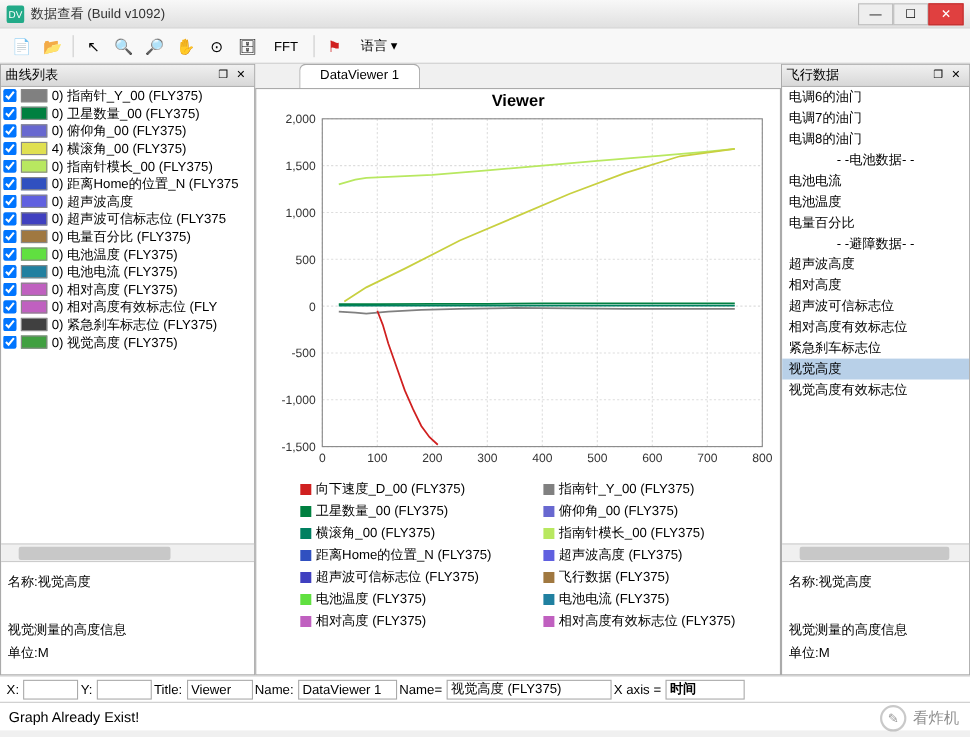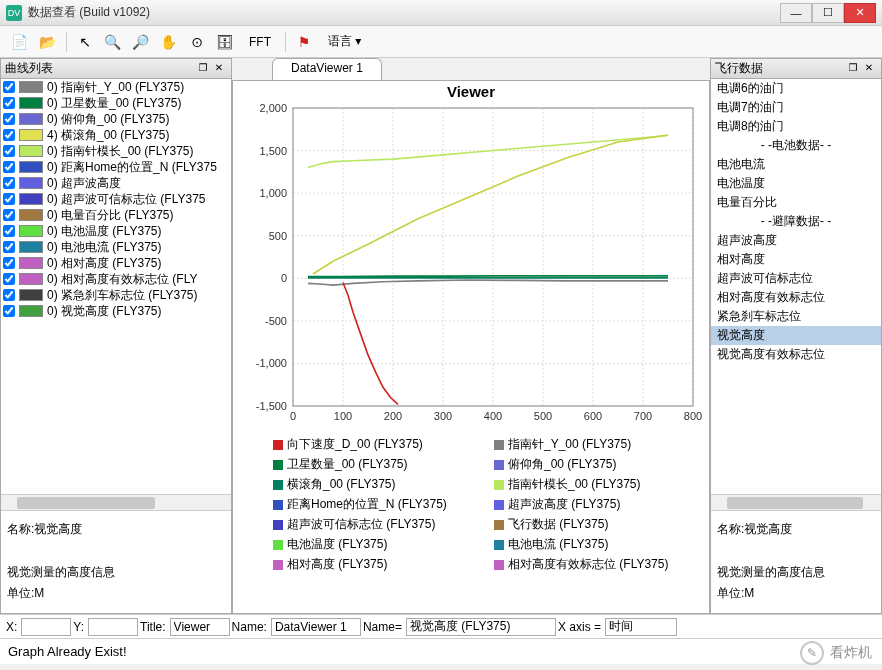--- a/index.html
+++ b/index.html
@@ -329,21 +329,21 @@
     <input style="width: 50px;" value="">
   <label>Y:</label>
     <input style="width: 50px;" value="">
   <label>Title:</label>
     <input style="width: 60px;" value="Viewer">
   <label>Name:</label>
     <input style="width: 90px;" value="DataViewer 1">
   <label>Name=</label>
     <input style="width: 150px;" value="视觉高度 (FLY375)">
   <label>X axis =</label>
-    <input style="width: 72px;" value="时间">
+    <input style="width: 72px; font-weight: bold;" value="时间">
 </div>
 
 <div class="msg-bar">
   <span>Graph Already Exist!</span>
   <div class="watermark">
     <div class="wm-circle">✎</div>
     <span>看炸机</span>
   </div>
 </div>
 

